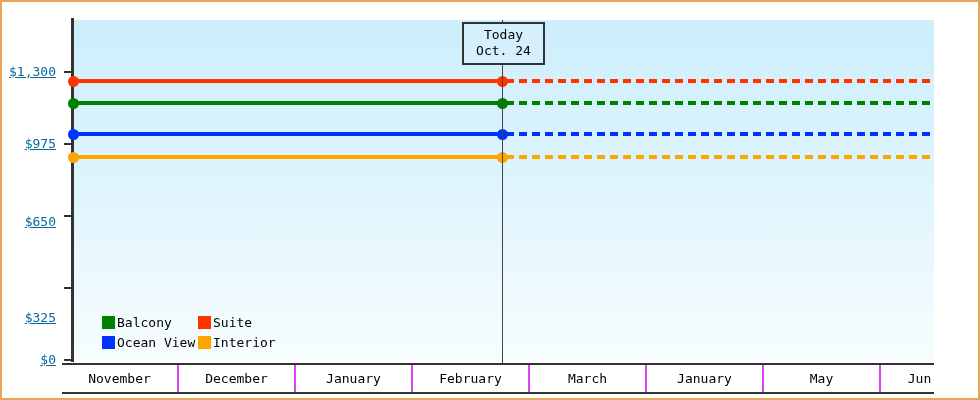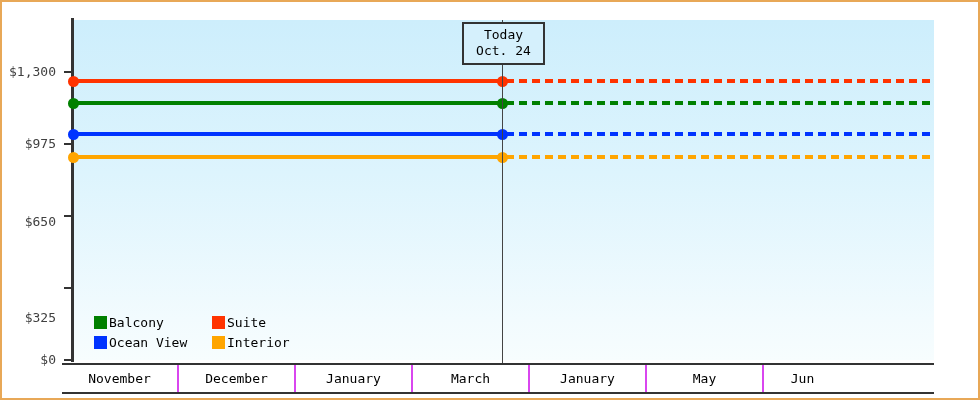--- a/index.html
+++ b/index.html
@@ -48,22 +48,23 @@
     width: 8px;
     height: 2px;
     background: #333333;
   }
   .y-label {
     position: absolute;
     right: 922px; 
     text-align: right;
     white-space: nowrap;
     font-size: 13px;
-    color: #404040;
+    color: #0369a1;
     line-height: 13px;
+    text-decoration: underline;
   }
 
   
   .x-axis {
     position: absolute;
     left: 60px;
     top: 361px;
     height: 27px;
     border-top: 2px solid #333333;
     border-bottom: 2px solid #333333;
@@ -115,26 +116,26 @@
     font-size: 13px;
     line-height: 16px;
     color: #000000;
     white-space: nowrap;
     box-sizing: border-box;
   }
 
   
   .legend {
     position: absolute;
-    left: 92px;
+    left: 100px;
     top: 310px;
     display: grid;
     grid-template-columns: 96px auto;
     grid-auto-rows: 20px;
-    column-gap: 22px;
+    column-gap: 0;
     text-align: right;
   }
   .legend-item {
     display: flex;
     align-items: center;
     height: 20px;
   }
   .legend-swatch {
     width: 13px;
     height: 13px;
@@ -210,19 +211,20 @@
       <div class="legend-item">
         <span class="legend-swatch" style="background: rgb(255, 165, 0);"></span>
         <span class="legend-text">Interior</span>
       </div>
     </div>
 
   <div class="x-axis" id="x-axis" style="width: 872px;">
       <div class="month-cell" style="width: 117px; flex: 0 0 117px;">November</div>
       <div class="month-cell" style="width: 117px; flex: 0 0 117px;">December</div>
       <div class="month-cell" style="width: 117px; flex: 0 0 117px;">January</div>
+      <div class="month-cell" style="width: 117px; flex: 0 0 117px;">February</div>
       <div class="month-cell" style="width: 117px; flex: 0 0 117px;">March</div>
       <div class="month-cell" style="width: 117px; flex: 0 0 117px;">January</div>
       <div class="month-cell" style="width: 117px; flex: 0 0 117px;">May</div>
       <div class="month-cell" style="width: 53px; flex: 0 0 53px; padding-left: 24px;">Jun</div>
     </div>
 
 </div>
 
 </body></html>

